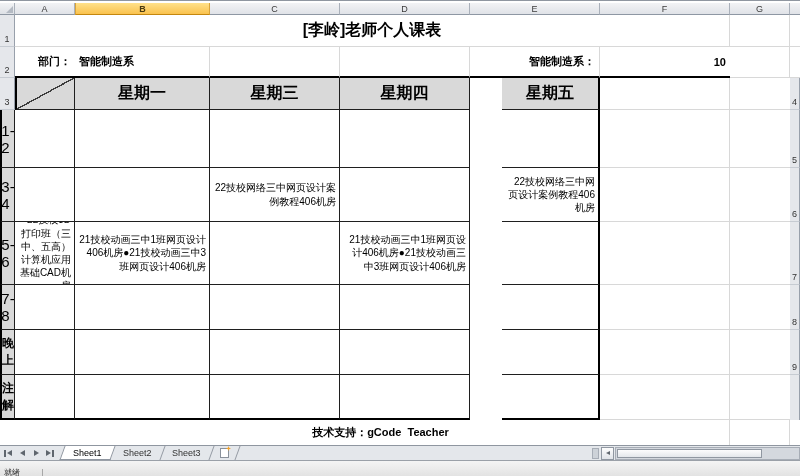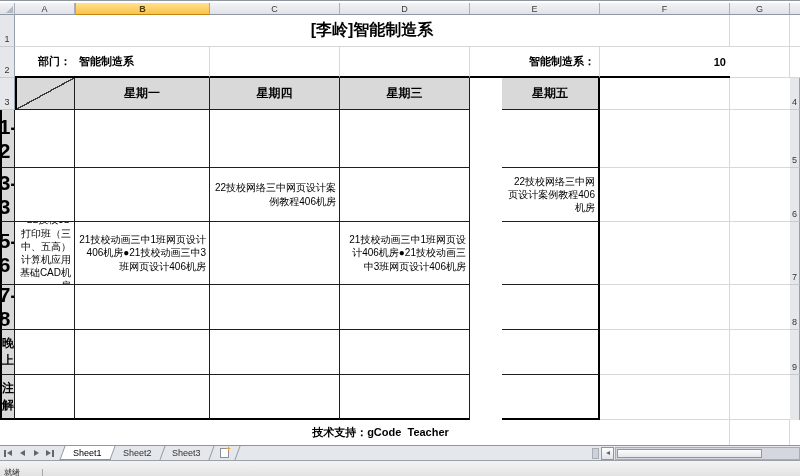--- a/index.html
+++ b/index.html
@@ -71,24 +71,24 @@
   .lbl.left  { justify-content:flex-start; padding-left:4px;text-align:center; }
 
   .diag {
     background-color:#d9d9d9;
     background-image: linear-gradient(to bottom right,
       transparent calc(50% - 0.7px), #3c3c3c calc(50% - 0.7px),
       #3c3c3c calc(50% + 0.7px), transparent calc(50% + 0.7px));
   }
   .dayhdr {
     display:flex; align-items:center; justify-content:center;
-    font-size:12px; font-weight:bold;
+    font-size:16px; font-weight:bold;
   }
   .slot-num {
-    display:flex; align-items:center; justify-content:center; font-size:21px;font-weight:bold;
+    display:flex; align-items:center; justify-content:center; font-size:15px;
   }
   .slot-cn {
     display:flex; align-items:center; justify-content:center; font-size:12px; font-weight:bold;
   }
   .content {
     display:flex; align-items:center;
     font-size:10px; line-height:1.32; padding:2px 3px;
     word-break:break-all; text-align:right;
   }
   .footer-cell {
@@ -159,55 +159,55 @@
     <div class="ch w-d">D</div>
     <div class="ch w-e">E</div>
     <div class="ch w-f">F</div>
     <div class="ch w-g">G</div>
     <div class="ch w-h"></div>
   </div>
 
   <div class="grid">
 
     <div class="gutter">1</div>
-    <div class="cell gl title-cell" style="grid-column:2 / span 6">[李岭]智能制造系</div>
+    <div class="cell gl title-cell" style="grid-column:2 / span 6">[李岭]老师个人课表</div>
     <div class="cell gl"></div>
     <div class="cell gl" style="border-right:none"></div>
 
     <div class="gutter">2</div>
     <div class="cell thick-bottom lbl right">部门：</div>
     <div class="cell thick-bottom lbl left" style="border-right:1px solid #d8d8d8">智能制造系</div>
     <div class="cell thick-bottom" style="border-right:1px solid #d8d8d8"></div>
     <div class="cell thick-bottom" style="border-right:1px solid #d8d8d8"></div>
     <div class="cell thick-bottom lbl right" style="border-right:1px solid #d8d8d8">智能制造系：</div>
     <div class="cell thick-bottom lbl right">10</div>
     <div class="cell gl"></div>
     <div class="cell gl" style="border-right:none"></div>
 
     <div class="gutter">3</div>
     <div class="cell tb tl diag"></div>
     <div class="cell tb gray dayhdr">星期一</div>
+    <div class="cell tb gray dayhdr">星期三</div>
     <div class="cell tb gray dayhdr">星期四</div>
-    <div class="cell tb gray dayhdr">星期三</div>
     <div class="cell tb tr gray dayhdr">星期五</div>
     <div class="cell gl"></div>
     <div class="cell gl" style="border-right:none"></div>
 
     <div class="gutter">4</div>
     <div class="cell tb tl gray slot-num">1-2</div>
     <div class="cell tb content"></div>
     <div class="cell tb content"></div>
     <div class="cell tb content"></div>
     <div class="cell tb content"></div>
     <div class="cell tb tr content"></div>
     <div class="cell gl"></div>
     <div class="cell gl" style="border-right:none"></div>
 
     <div class="gutter">5</div>
-    <div class="cell tb tl gray slot-num">3-3</div>
+    <div class="cell tb tl gray slot-num">3-4</div>
     <div class="cell tb content"></div>
     <div class="cell tb content"></div>
     <div class="cell tb content">22技校网络三中网页设计案例教程406机房</div>
     <div class="cell tb content"></div>
     <div class="cell tb tr content">22技校网络三中网页设计案例教程406机房</div>
     <div class="cell gl"></div>
     <div class="cell gl" style="border-right:none"></div>
 
     <div class="gutter">6</div>
     <div class="cell tb tl gray slot-num">5-6</div>

